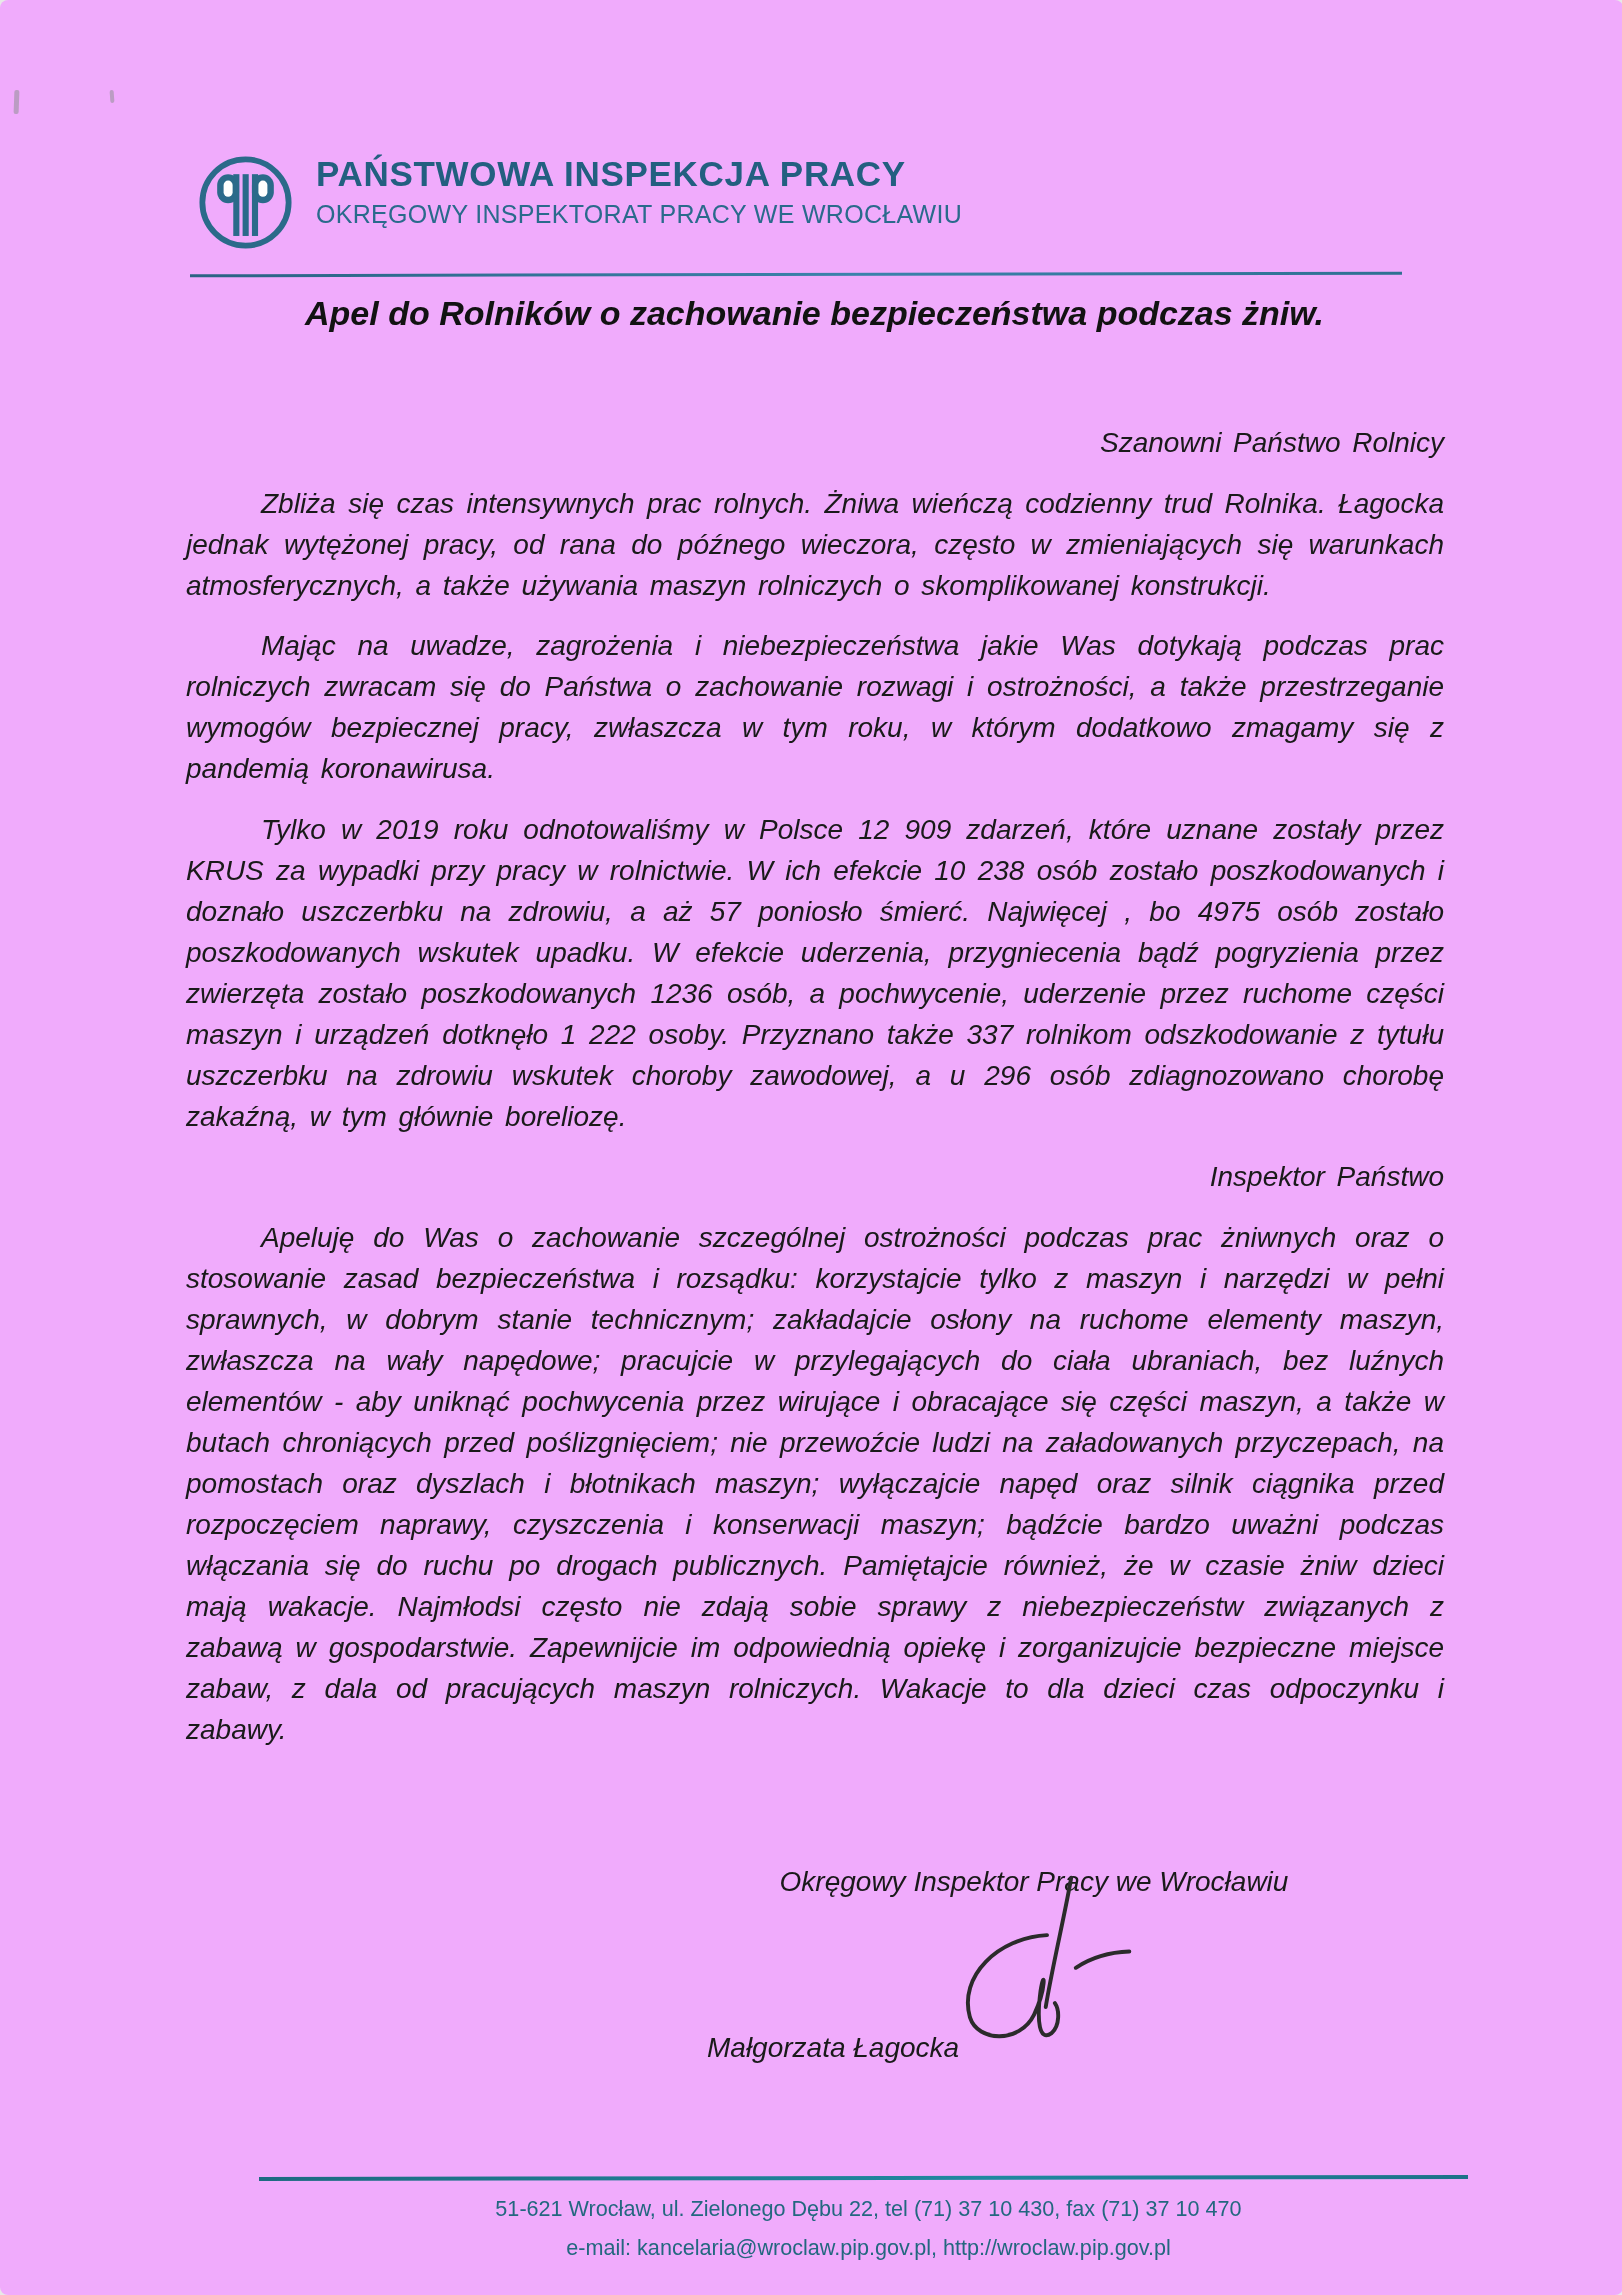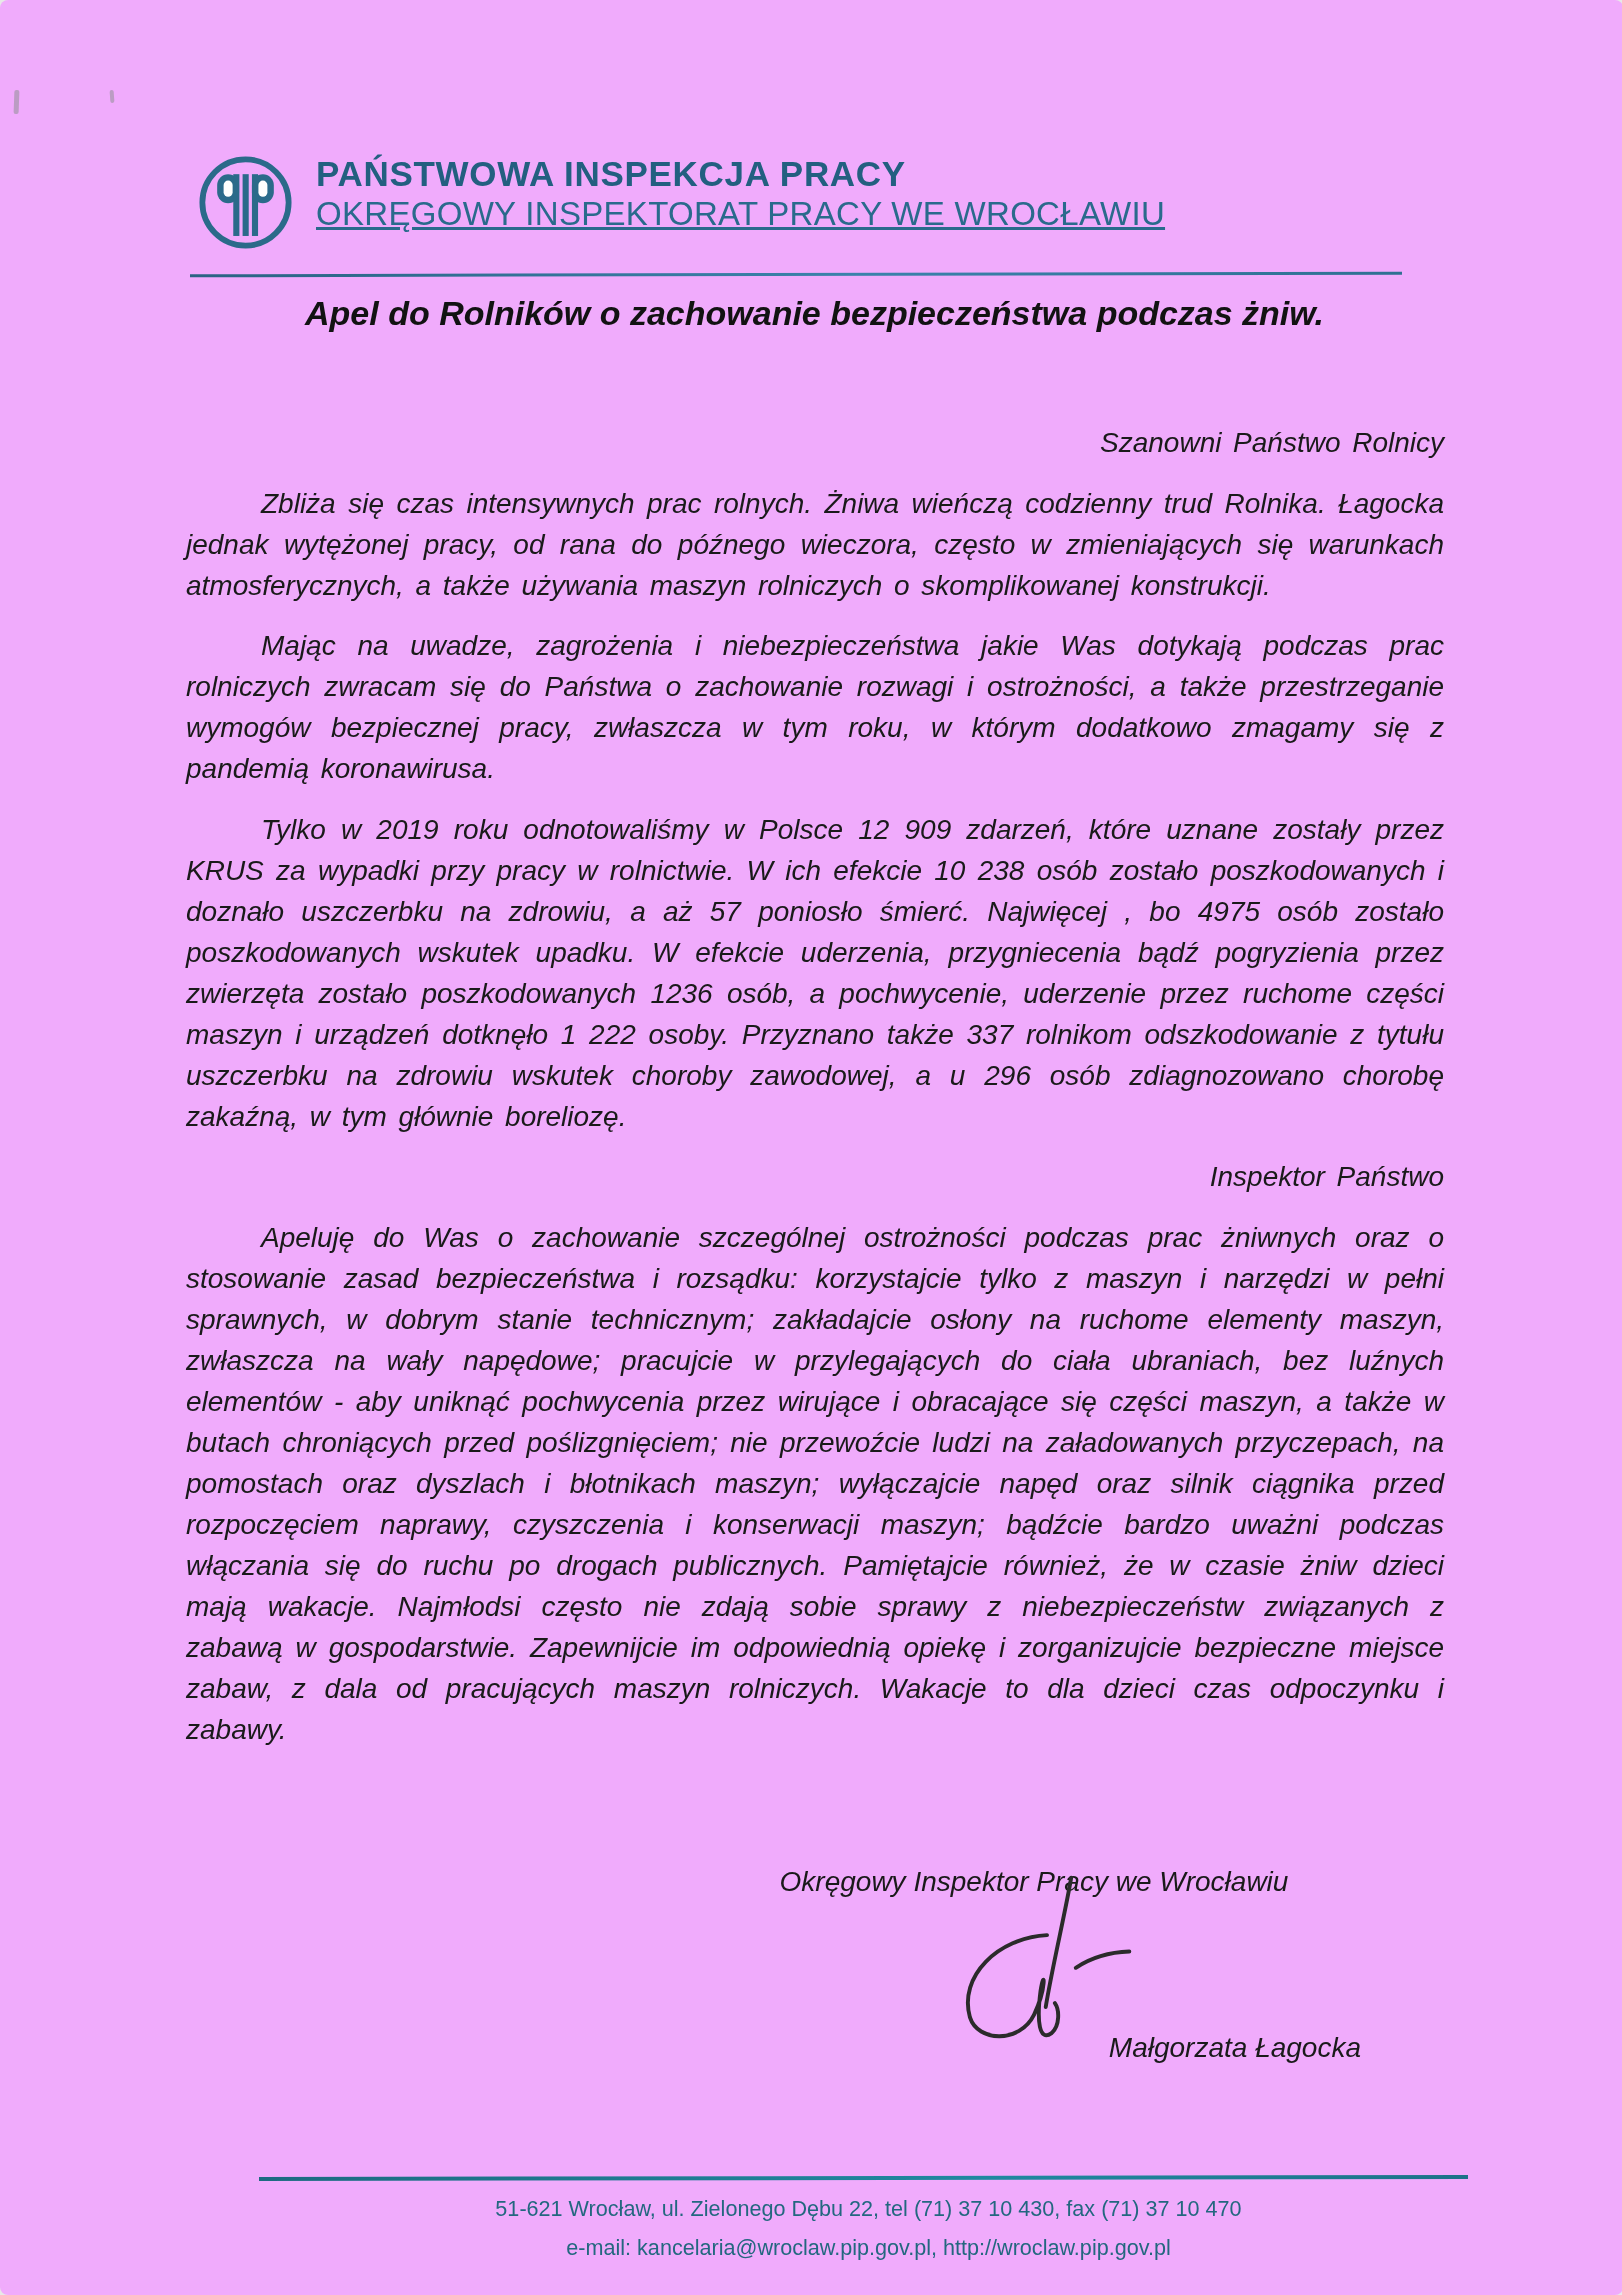--- a/index.html
+++ b/index.html
@@ -17,23 +17,22 @@
   .speck.s2{left:110px;top:90px;width:3.9px;height:13px;transform:rotate(-4deg);}
 
   
   .logo{position:absolute;left:194px;top:151px;width:103px;height:103px;}
   .org{position:absolute;left:316px;top:153px;white-space:nowrap;}
   .org-name{
     font-weight:700;font-size:35px;line-height:42px;letter-spacing:0.7px;
     color:#235f80;
   }
   .org-unit{
-    font-weight:400;font-size:33px;line-height:38px;letter-spacing:0.3px;
+    font-weight:400;font-size:25px;line-height:38px;letter-spacing:0.3px;
     color:#2a6a8c;
-    text-decoration:underline;
   }
   .header-rule{
     position:absolute;left:190px;top:273px;width:1212px;height:3.3px;
     background:linear-gradient(90deg,#2a6283,#3b82ab 55%,#2f7092);
     transform:rotate(-0.12deg);
   }
 
   
   .doc-title{
     position:absolute;left:183px;top:294px;width:1263px;
@@ -55,21 +54,21 @@
 
   
   .signoff-role{
     position:absolute;left:707px;top:1866px;width:654px;
     text-align:center;font-style:italic;font-size:28px;color:#1a1a1a;
     white-space:nowrap;
   }
   .signature-svg{position:absolute;left:936px;top:1875px;width:209px;height:183px;z-index:3;}
   .signoff-name{
     position:absolute;left:707px;top:2032px;width:654px;
-    text-align:right;font-style:italic;font-size:28px;color:#1a1a1a;
+    text-align:left;font-style:italic;font-size:28px;color:#1a1a1a;
     white-space:nowrap;
   }
 
   
   .footer-rule{
     position:absolute;left:259px;top:2176px;width:1209px;height:3.9px;
     background:linear-gradient(90deg,#1d6a81,#2088a0 60%,#1d7289);
     transform:rotate(-0.1deg);
   }
   .footer{

